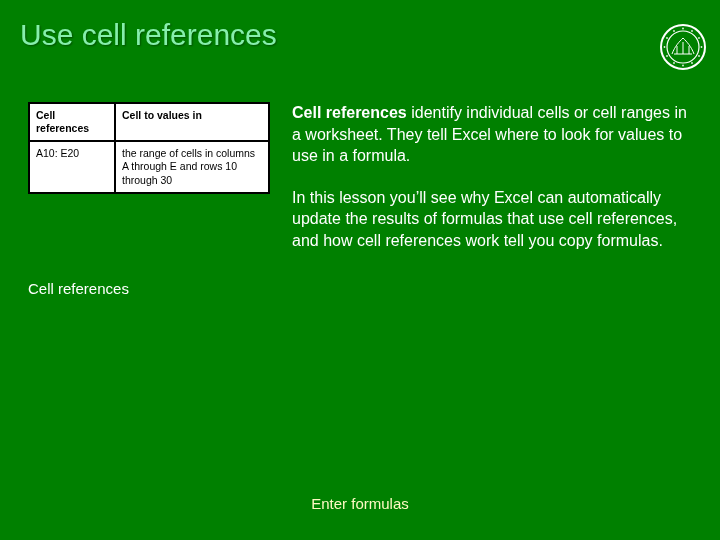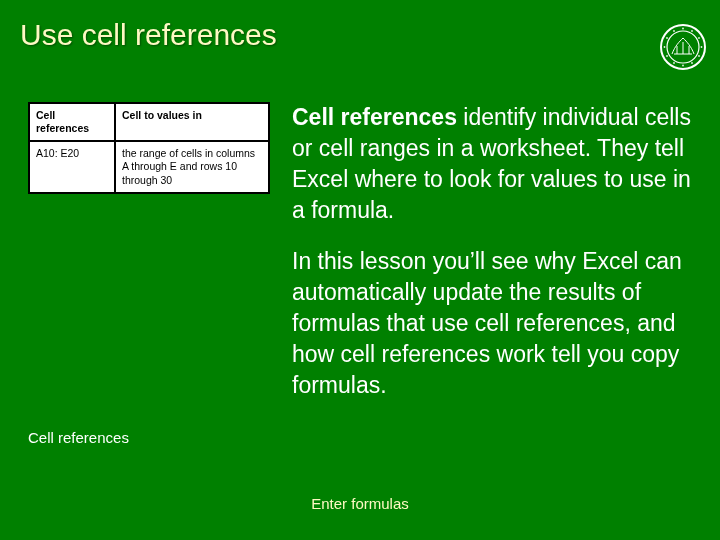--- a/index.html
+++ b/index.html
@@ -13,21 +13,21 @@
   .title-wrap {
     padding: 18px 0 0 20px;
     display: flex;
     align-items: flex-start;
     justify-content: space-between;
   }
   .slide-title {
     font-family: "Trebuchet MS", Verdana, sans-serif;
     font-size: 30px;
     font-weight: 400;
-    color: #fef9c3;
+    color: #86efac;
     text-shadow: 1px 1px 2px rgba(0,0,0,0.4);
   }
   .logo {
     margin: 6px 14px 0 0;
   }
   .content {
     display: flex;
     align-items: flex-start;
     padding: 28px 20px 0 28px;
     gap: 22px;
@@ -50,21 +50,21 @@
     text-align: left;
     vertical-align: top;
     word-wrap: break-word;
   }
   .ref-table th {
     font-weight: 700;
   }
   .body-text {
     flex: 1;
     font-family: Verdana, Geneva, sans-serif;
-    font-size: 23px;
+    font-size: 16px;
     line-height: 1.35;
     color: #fff;
   }
   .body-text p { margin-bottom: 20px; }
   .body-text .lead-strong { font-weight: 700; }
   .subcaption {
     font-family: Verdana, Geneva, sans-serif;
     font-size: 15px;
     color: #fff;
     padding: 8px 0 0 28px;

